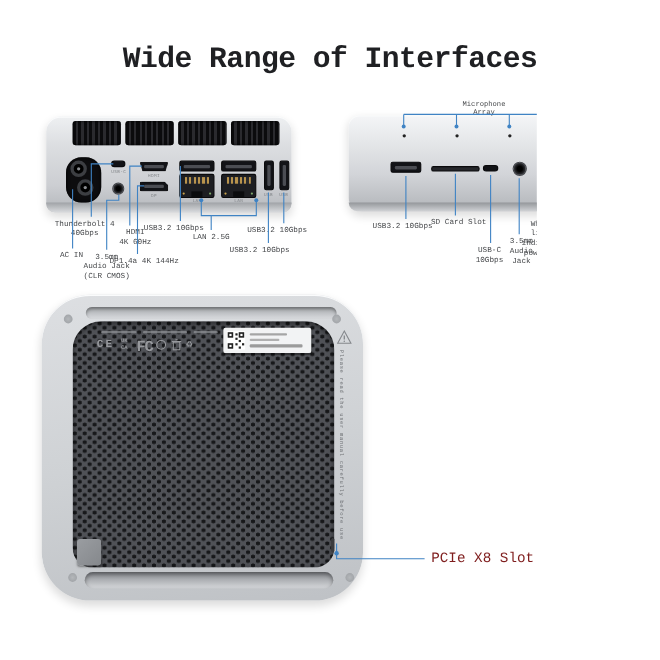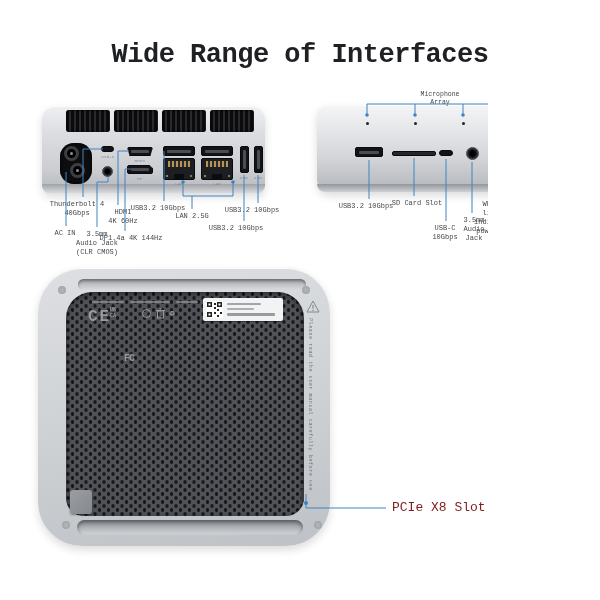--- a/index.html
+++ b/index.html
@@ -156,24 +156,24 @@
     <div class="abs" style="left:24px;top:253px;width:8px;height:8px;border-radius:50%;background:radial-gradient(circle,#b4b7ba,#9b9ea2);"></div>
     <div class="abs" style="left:276px;top:253px;width:8px;height:8px;border-radius:50%;background:radial-gradient(circle,#b4b7ba,#9b9ea2);"></div>
   </div>
 
   <div id="panel"></div>
 
   <div class="bar" style="left:92px;top:301px;width:32px;height:2px;"></div>
   <div class="bar" style="left:130px;top:301px;width:40px;height:2px;"></div>
   <div class="bar" style="left:176px;top:301px;width:22px;height:2px;"></div>
 
-  <div class="certs" style="left:88px;top:308px;font-size:16px;font-weight:700;letter-spacing:2px;">CE</div>
+  <div class="certs" style="left:88px;top:308px;font-size:10px;font-weight:700;letter-spacing:2px;">CE</div>
   <div class="certs" style="left:110px;top:307px;font-size:5px;font-weight:700;line-height:1.2;white-space:pre-line;">UK
 CA</div>
-  <div class="certs" style="left:124px;top:308px;font-size:10px;font-weight:700;letter-spacing:-1px;margin-top:45px;">FC</div>
+  <div class="certs" style="left:124px;top:308px;font-size:14px;font-weight:700;letter-spacing:-1px;">FC</div>
   <div class="abs" style="left:142px;top:309px;width:9px;height:9px;border:1px solid #97999d;border-radius:50%;box-sizing:border-box;"></div>
   <svg class="abs" style="left:156px;top:308px;" width="9" height="11" viewBox="0 0 9 11">
     <rect x="1.5" y="3" width="6" height="7" fill="none" stroke="#97999d" stroke-width="1"></rect>
     <line x1="0" y1="2.5" x2="9" y2="2.5" stroke="#97999d" stroke-width="1"></line>
     <line x1="3.5" y1="0.8" x2="5.5" y2="0.8" stroke="#97999d" stroke-width="1"></line>
   </svg>
   <div class="certs" style="left:169px;top:307px;font-size:10px;">♻</div>
 
   <div class="abs" style="left:203px;top:298px;width:80px;height:23px;background:#f2f3f4;border-radius:2px;box-shadow:0 1px 1px rgba(0,0,0,.4);">
     <svg class="abs" style="left:3px;top:3px;" width="17" height="17" viewBox="0 0 17 17">

